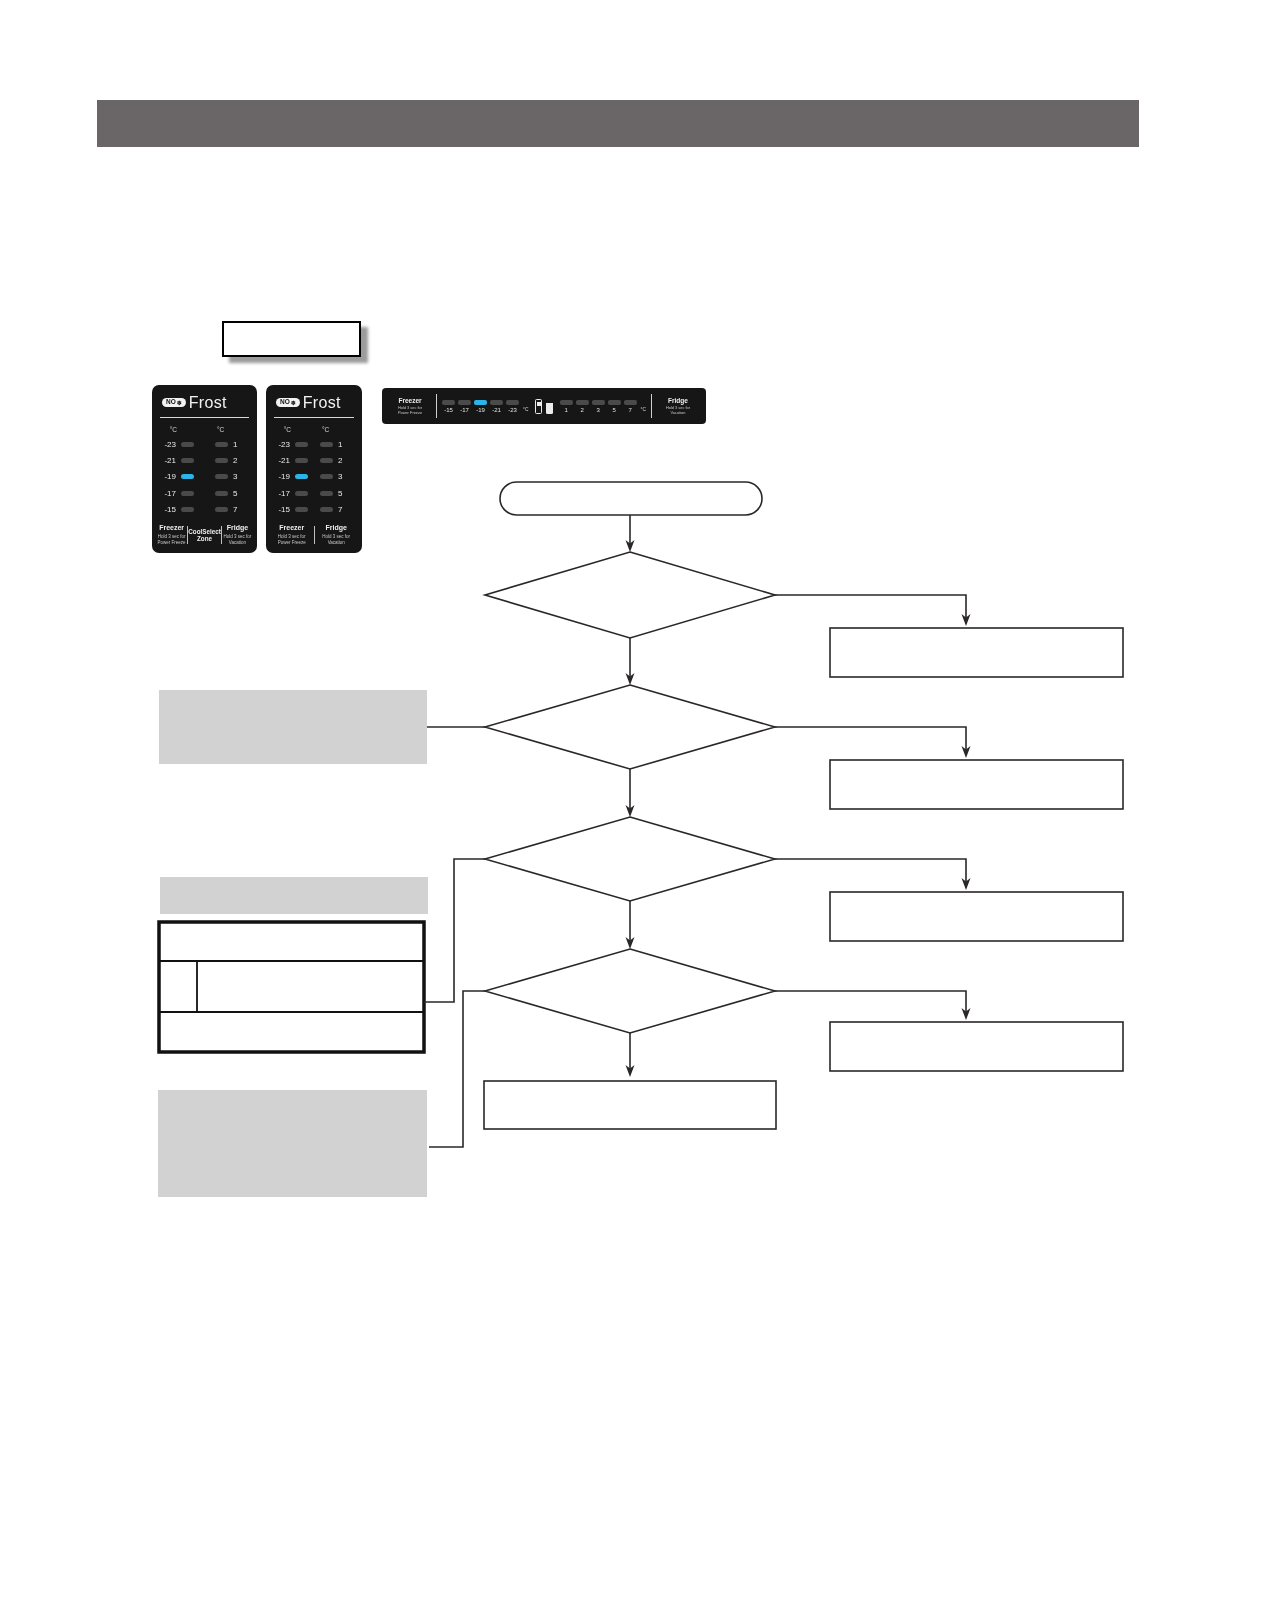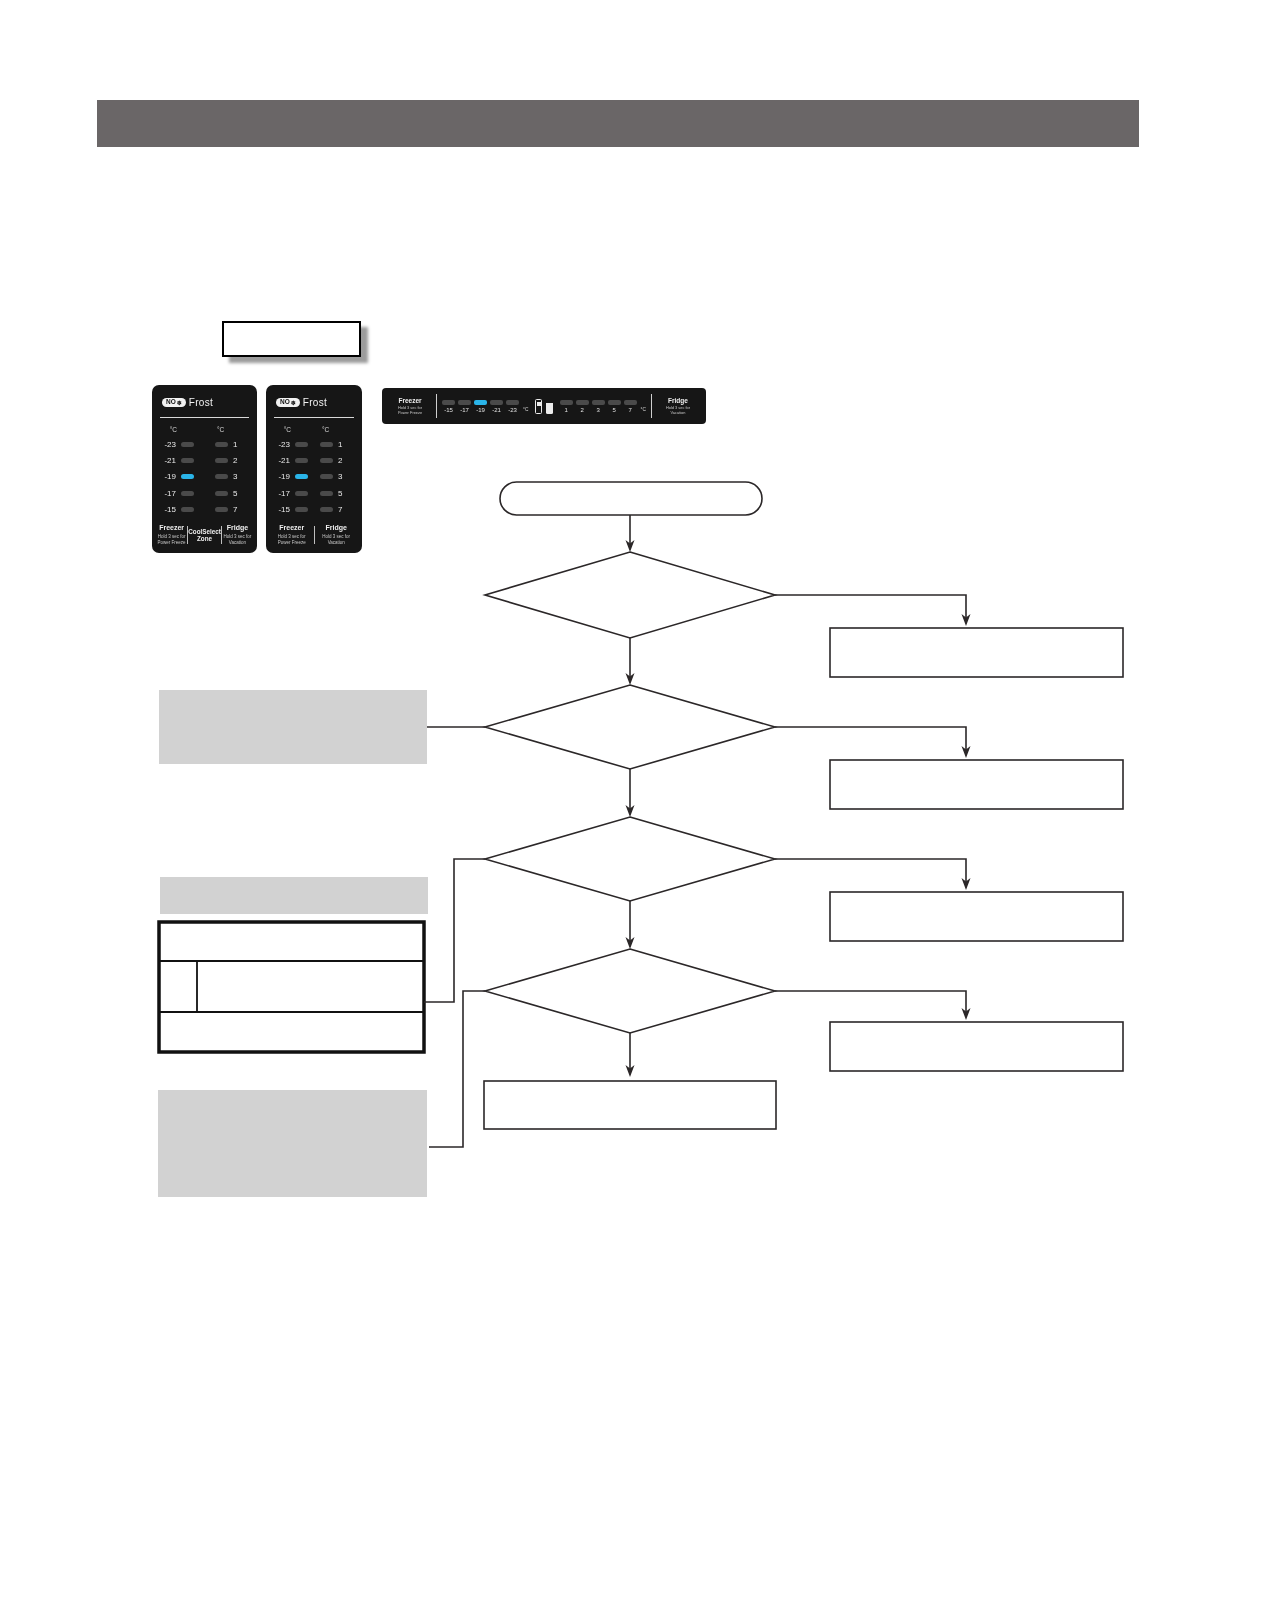--- a/index.html
+++ b/index.html
@@ -10,21 +10,21 @@
         border:2px solid #000;box-shadow:7px 6px 3px #9c9c9c;}
 
   
   .panel{position:absolute;background:#161616;border-radius:7px;box-sizing:border-box;color:#e8e8e8;}
   .p1{left:152px;top:385px;width:105px;height:168px;}
   .p2{left:266px;top:385px;width:96px;height:168px;}
   .logo-row{display:flex;align-items:center;gap:3px;margin:11px 0 0 10px;height:13px;}
   .no-badge{display:inline-flex;align-items:center;justify-content:center;gap:1px;background:#f2f2f2;
         color:#111;font-size:6.5px;font-weight:bold;border-radius:6px;padding:1px 4px;line-height:1;}
   .no-badge .snow{font-size:6px;}
-  .frost{color:#f2f2f2;font-size:10px;letter-spacing:.3px;}
+  .frost{color:#f2f2f2;font-size:16px;letter-spacing:.3px;}
   .sep{margin:8px auto 0;width:84%;border-top:1px solid #d9d9d9;}
   .temps{display:flex;justify-content:space-between;margin:5px 9px 0;}
   .tcol{display:flex;flex-direction:column;}
   .tcol .hdr{font-size:6.5px;color:#d9d9d9;height:13px;line-height:13px;}
   .tcol.left .hdr{text-align:right;padding-right:17px;}
   .tcol.right .hdr{text-align:left;padding-left:2px;}
   .trow{display:flex;align-items:center;height:16.3px;gap:5px;}
   .t-label{font-size:8px;color:#e9e9e9;min-width:15px;}
   .tcol.left .t-label{text-align:right;}
   .led{width:13px;height:5px;border-radius:2.5px;background:#4a4a4a;flex:0 0 auto;}

